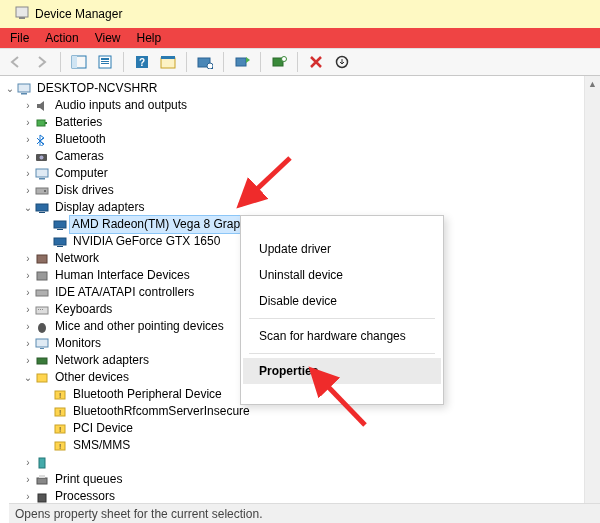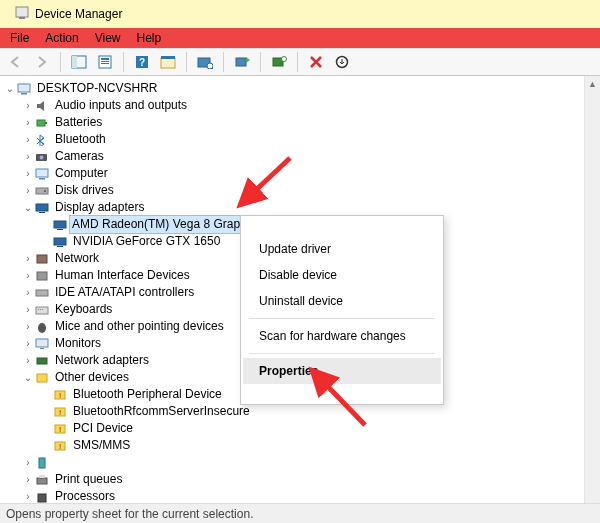--- a/index.html
+++ b/index.html
@@ -75,21 +75,21 @@
   .indent1 { padding-left: 18px; }
   .indent2 { padding-left: 36px; }
   .node.selected .label {
     background:#cfe8ff;
     border:1px solid #8cc6f7;
     padding:0 2px;
     margin-left:-3px;
   }
   .label { padding:0 1px; }
   .statusbar {
-    position:absolute; bottom:0; left:0; right:0;
+    position:absolute; bottom:0; left:9px; right:0;
     height:20px; line-height:20px;
     padding:0 6px;
     border-top:1px solid #dcdcdc;
     background:#f0f0f0;
     color:#444;
     font-size:12px;
   }
   
   .ctxmenu {
     position:absolute;
@@ -472,22 +472,22 @@
   </div>
 </div>
 
 <div class="scrollbar">
   <div class="sbtn">▲</div>
   <div style="flex:1"></div>
 </div>
 
 <div class="ctxmenu">
   <div class="cmi">Update driver</div>
+  <div class="cmi">Uninstall device</div>
   <div class="cmi">Disable device</div>
-  <div class="cmi">Uninstall device</div>
   <div class="csep"></div>
   <div class="cmi">Scan for hardware changes</div>
   <div class="csep"></div>
   <div class="cmi hovered">Properties</div>
 </div>
 
 <svg class="arrow" style="left:230px;top:150px" width="70" height="70">
   <defs>
       <marker id="ah1" markerWidth="6" markerHeight="6" refX="5" refY="3" orient="auto">
         <path d="M0,0 L6,3 L0,6 Z" fill="#ef2b2b"></path>

